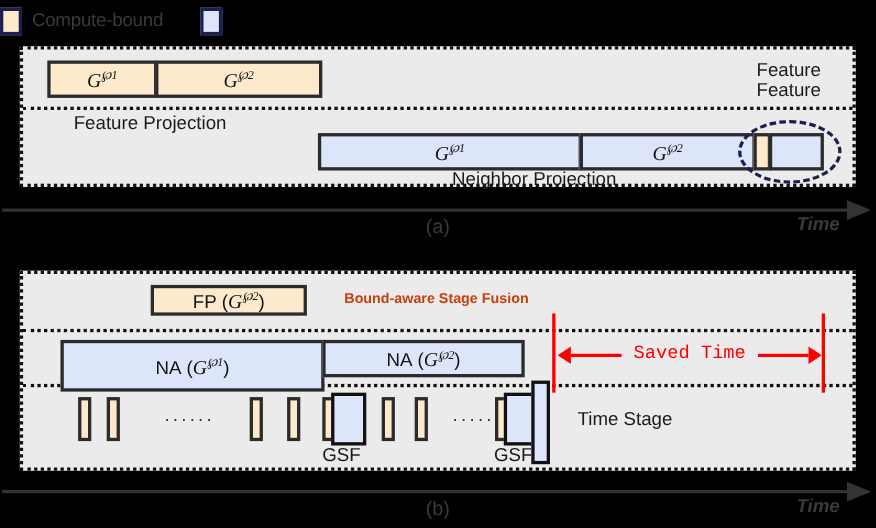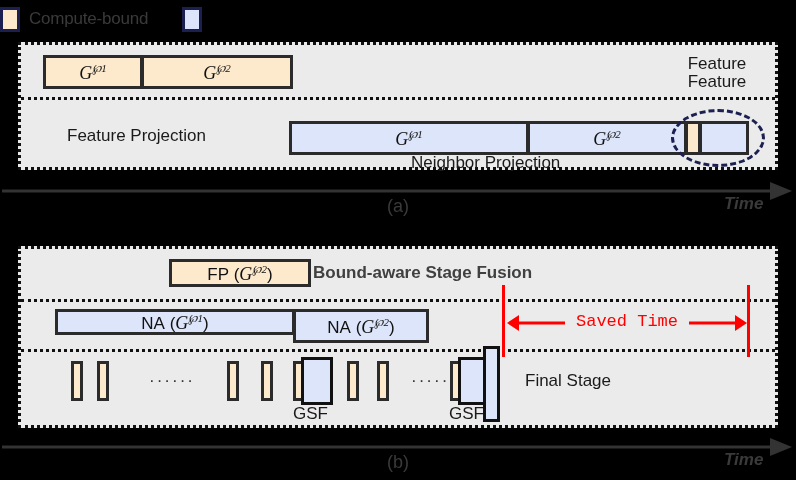--- a/index.html
+++ b/index.html
@@ -42,21 +42,21 @@
 
   
   .axis{position:absolute;left:0;width:796px;height:26px;}
   .axis svg{display:block;}
   .axis-sublabel{position:absolute;width:796px;text-align:center;
                  font-size:18px;color:#3a3a3a;}
   .time-label{position:absolute;font-family:"Liberation Sans",sans-serif;
               font-weight:bold;font-style:italic;font-size:17px;color:#3a3a3a;}
 
   
-  .redtitle{position:absolute;font-size:17px;font-weight:bold;color:#404040;
+  .redtitle{position:absolute;font-size:13px;font-weight:bold;color:#c2410c;
             white-space:nowrap;}
   .redline{position:absolute;width:3px;background:#ff0000;}
   .saved{position:absolute;font-size:17px;color:#ff0000;white-space:nowrap;}
   .saved-arrow{position:absolute;}
 
   .dots{position:absolute;font-size:17px;color:#333;letter-spacing:2px;
         white-space:nowrap;}
   .tick{position:absolute;box-sizing:border-box;}
 </style>
 </head>
@@ -76,21 +76,21 @@
 
   <div class="row-divider" style="top:52px;"></div>
 
   <div class="bar compute" style="left:22px;top:10px;width:100px;height:34px;">
     <span class="bar-label mathg">G<sup>℘1</sup></span>
   </div>
   <div class="bar compute" style="left:120px;top:10px;width:152px;height:34px;">
     <span class="bar-label mathg">G<sup>℘2</sup></span>
   </div>
 
-  <span class="cap" style="left:46px;top:57px;margin-top:24px;">Feature Projection</span>
+  <span class="cap" style="left:46px;top:57px;">Feature Projection</span>
 
   <div class="cap-two-line" style="left:636px;top:10px;width:120px;">
     <div>Feature</div>
     <div>Feature</div>
   </div>
 
   <div class="bar memory" style="left:268px;top:76px;width:240px;height:34px;">
     <span class="bar-label mathg">G<sup>℘1</sup></span>
   </div>
   <div class="bar memory" style="left:506px;top:76px;width:160px;height:34px;">
@@ -111,30 +111,30 @@
   </svg>
 </div>
 <span class="time-label" style="left:724px;top:194px;">Time</span>
 <div class="axis-sublabel" style="top:196px;">(a)</div>
 
 <div class="panel" id="panel-b">
 
   <div class="row-divider" style="top:50px;"></div>
   <div class="row-divider" style="top:100px;"></div>
 
-  <div class="bar compute" style="left:148px;top:10px;width:142px;height:28px;">
+  <div class="bar compute" style="left:116px;top:10px;width:142px;height:28px;">
     <span class="bar-label">FP&nbsp;(<span class="mathg">G<sup>℘2</sup></span>)</span>
   </div>
 
   <span class="redtitle" style="left:292px;top:14px;">Bound-aware Stage Fusion</span>
 
-  <div class="bar memory" style="left:34px;top:60px;width:240px;height:26px;">
+  <div class="bar memory" style="left:34px;top:60px;width:240px;height:47px;">
     <span class="bar-label">NA&nbsp;(<span class="mathg">G<sup>℘1</sup></span>)</span>
   </div>
-  <div class="bar memory" style="left:272px;top:60px;width:136px;height:34px;">
+  <div class="bar memory" style="left:272px;top:60px;width:184px;height:34px;">
     <span class="bar-label">NA&nbsp;(<span class="mathg">G<sup>℘2</sup></span>)</span>
   </div>
 
   <div class="redline" style="left:481px;top:36px;width:3px;height:72px;"></div>
   <div class="redline" style="left:726px;top:36px;width:3px;height:72px;"></div>
 
   <div class="saved-arrow" style="left:486px;top:62px;">
     <svg width="240" height="24" viewBox="0 0 240 24">
       <line x1="12" y1="12" x2="58" y2="12" stroke="#ff0000" stroke-width="3"></line>
       <polygon points="12,4 0,12 12,20" fill="#ff0000"></polygon>
@@ -157,21 +157,21 @@
   <div class="tick compute" style="left:326px;top:112px;width:12px;height:40px;background:#fdeacd;border:3px solid #2b2b2b;"></div>
   <div class="tick compute" style="left:356px;top:112px;width:12px;height:40px;background:#fdeacd;border:3px solid #2b2b2b;"></div>
   <span class="dots" style="left:390px;top:122px;">······</span>
   <div class="tick compute" style="left:436px;top:112px;width:12px;height:40px;background:#fdeacd;border:3px solid #2b2b2b;"></div>
 
   <div class="tick compute" style="left:429px;top:112px;width:12px;height:40px;background:#fdeacd;border:3px solid #2b2b2b;"></div>
   <div class="tick memory" style="left:437px;top:108px;width:32px;height:48px;background:#dde5fa;border:3px solid #111;"></div>
   <span class="cap" style="left:428px;top:155px;">GSF</span>
 
   <div class="tick memory" style="left:462px;top:97px;width:17px;height:76px;background:#dde5fa;border:3px solid #111;"></div>
-  <span class="cap" style="left:504px;top:122px;">Final Stage</span>
+  <span class="cap" style="left:504px;top:122px;">Time Stage</span>
 </div>
 
 <div class="axis" style="top:434px;">
   <svg width="796" height="26" viewBox="0 0 796 26">
     <line x1="2" y1="13" x2="770" y2="13" stroke="#333" stroke-width="3"></line>
     <polygon points="770,4 792,13 770,22" fill="#333"></polygon>
   </svg>
 </div>
 <span class="time-label" style="left:724px;top:450px;">Time</span>
 <div class="axis-sublabel" style="top:452px;">(b)</div>

